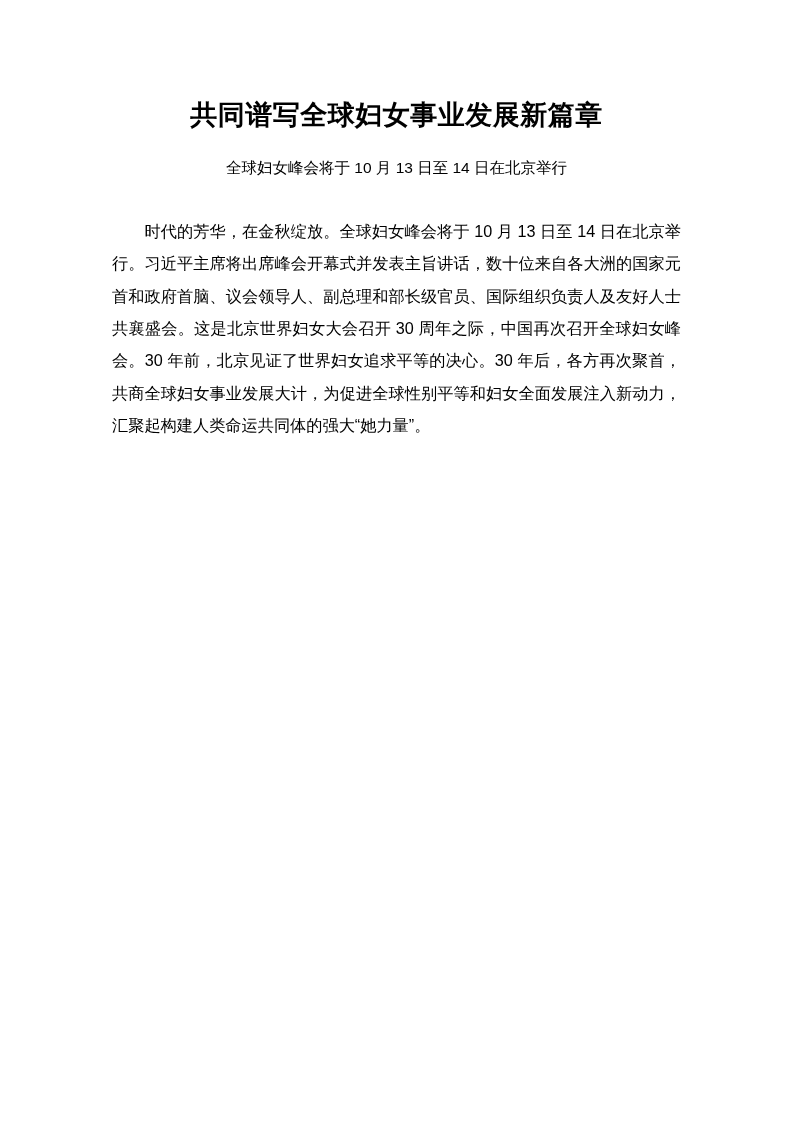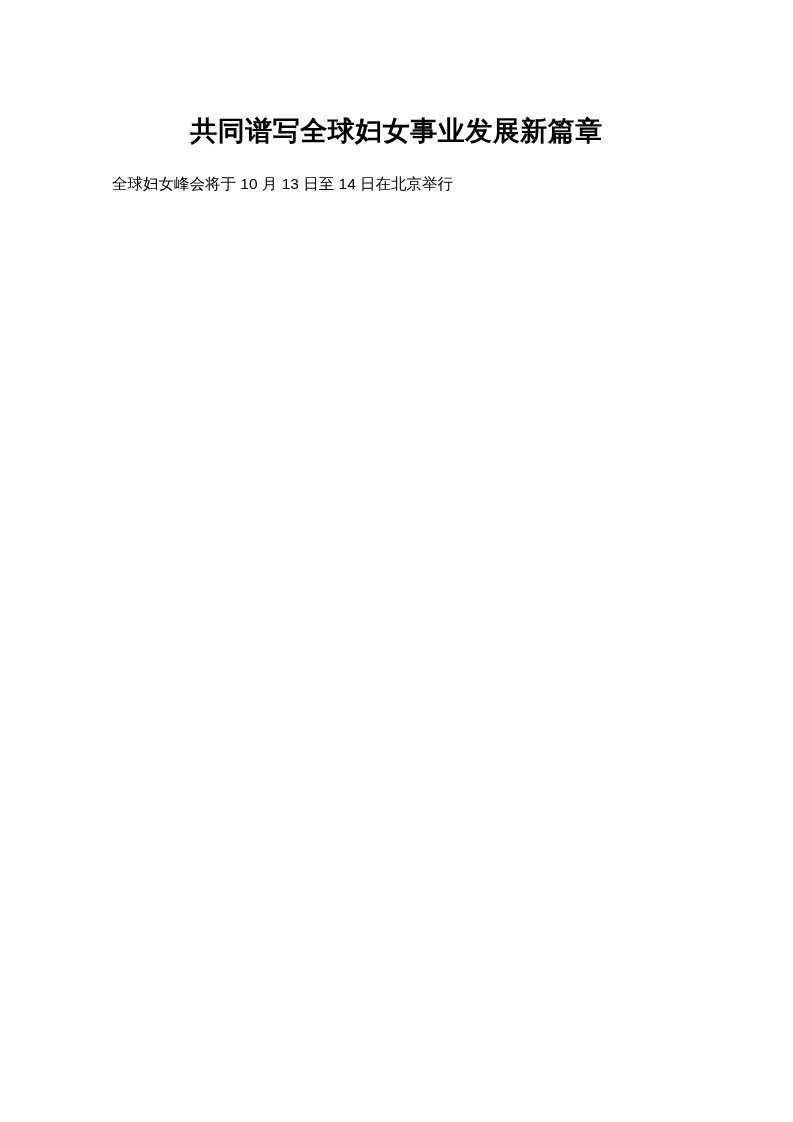--- a/index.html
+++ b/index.html
@@ -12,35 +12,35 @@
     background: #ffffff;
     font-family: "Liberation Sans", "DejaVu Sans", sans-serif;
     color: #000000;
     overflow: hidden;
   }
   .page {
     position: relative;
     width: 793px;
     height: 1122px;
     box-sizing: border-box;
-    padding: 16px 112px;
+    padding: 0 112px;
   }
   .doc-title {
     margin: 0;
     padding-top: 98px;
     text-align: center;
     font-size: 27px;
     font-weight: bold;
     letter-spacing: 0.5px;
     line-height: 1.3;
   }
   .doc-subtitle {
     margin: 0;
     padding-top: 24px;
-    text-align: left;
+    text-align: center;
     font-size: 15.5px;
     font-weight: normal;
     line-height: 1.4;
   }
   .body-block {
     padding-top: 36px;
   }
   .para {
     margin: 0;
     font-size: 16.2px;
@@ -54,15 +54,16 @@
 </head>
 <body>
 
 <div class="page">
 
   <h1 class="doc-title">共同谱写全球妇女事业发展新篇章</h1>
 
   <p class="doc-subtitle">全球妇女峰会将于 10 月 13 日至 14 日在北京举行</p>
 
   <div class="body-block">
+    <p class="para">时代的芳华，在金秋绽放。全球妇女峰会将于 10 月 13 日至 14 日在北京举行。习近平主席将出席峰会开幕式并发表主旨讲话，数十位来自各大洲的国家元首和政府首脑、议会领导人、副总理和部长级官员、国际组织负责人及友好人士共襄盛会。这是北京世界妇女大会召开 30 周年之际，中国再次召开全球妇女峰会。30 年前，北京见证了世界妇女追求平等的决心。30 年后，各方再次聚首，共商全球妇女事业发展大计，为促进全球性别平等和妇女全面发展注入新动力，汇聚起构建人类命运共同体的强大“她力量”。</p>
   </div>
 
 </div>
 
 </body></html>

